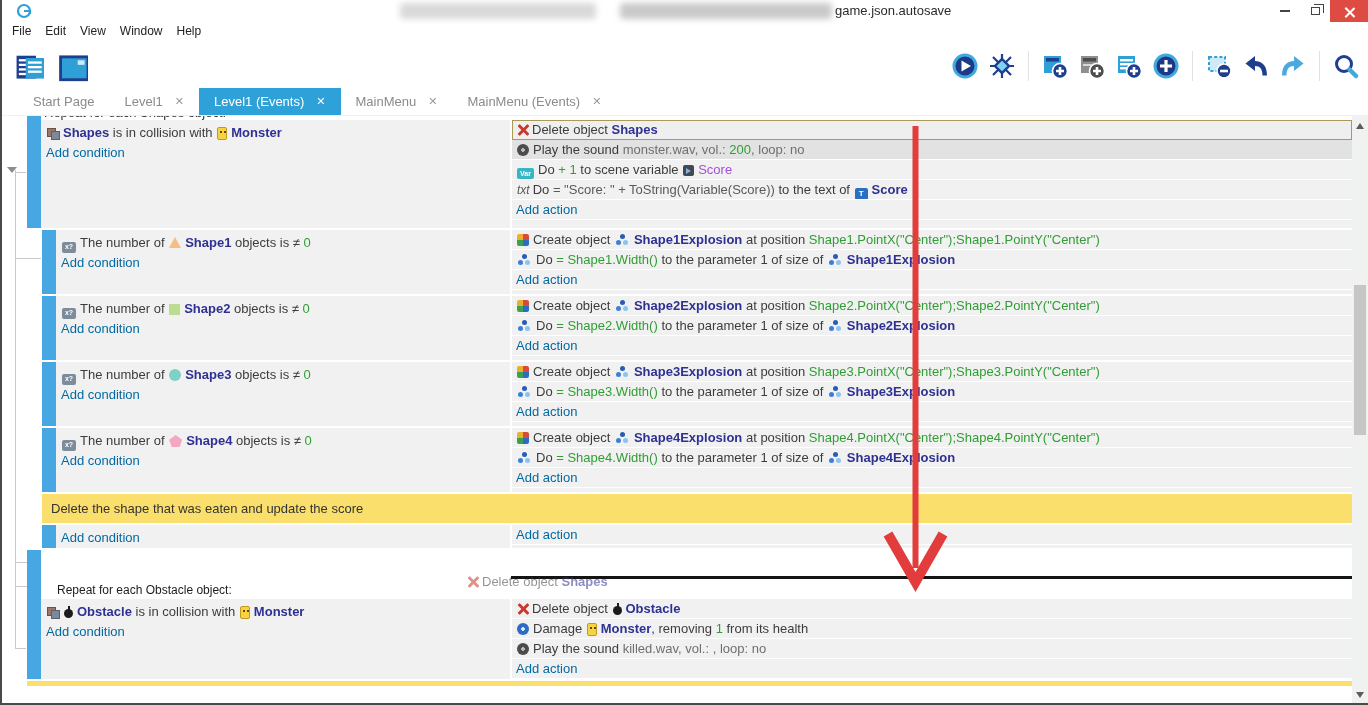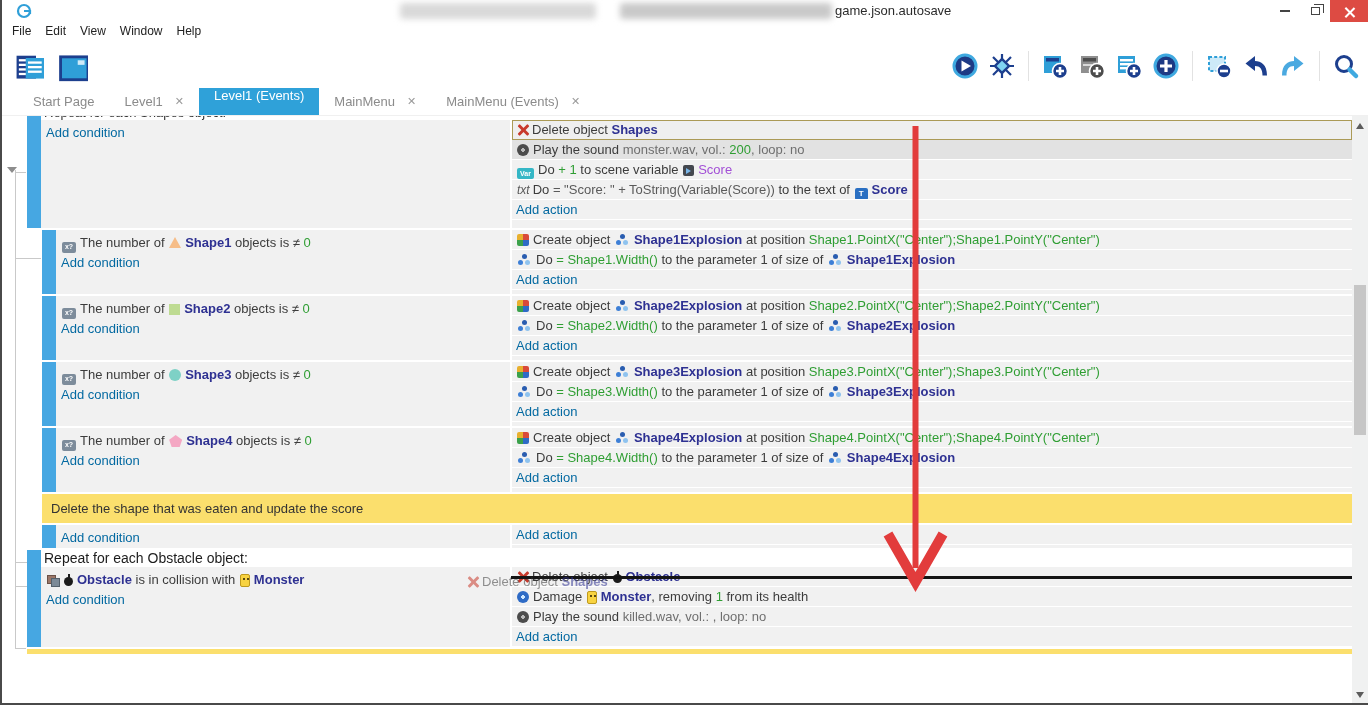--- a/index.html
+++ b/index.html
@@ -32,32 +32,32 @@
   .toolbar { height:44px; display:flex; align-items:center; justify-content:space-between; background:#fff; padding:0 6px; }
   .tb-left { display:flex; gap:12px; align-items:center; margin-left:4px; }
   .tb-right { display:flex; gap:9px; align-items:center; margin-right:2px; }
   .tb-icon { width:28px; height:28px; display:inline-block; }
   .tb-icon.big { width:32px; height:32px; }
   .tb-sep { width:1px; height:30px; background:#e2e2e2; margin:0 3px; }
   
   .tabbar { height:28px; display:flex; align-items:stretch; background:#fff; font-size:13px; color:#8b8b8b; padding-left:16px; border-bottom:1px solid #f0f0f0; }
   .tab { display:flex; align-items:center; gap:12px; padding:0 15px; white-space:nowrap; }
   .tab .x { font-size:11px; color:#9a9a9a; position:relative; top:0px; }
-  .tab.active { background:#2fa1d9; color:#fff;flex-direction:column; }
+  .tab.active { background:#2fa1d9; color:#fff; }
   .tab.active .x { color:#fff; }
   
   #events { position:relative; height:589px; background:#fff; overflow:hidden; }
   #events-list { position:absolute; left:0; top:0; right:0; }
   .clip-header { height:4px; overflow:hidden; }
   .clip-header span { display:block; margin-top:-11px; font-size:13px; color:#333; padding-left:3px; }
   .ev-block { margin:0 16px 2px 25px; display:flex; }
   .ev-block.ind1 { margin-left:40px; }
   .ev-bar { width:14px; background:#46a7e2; flex:none; }
   .ev-inner { flex:1; display:flex; flex-direction:column; min-width:0; }
-  .ev-header { font-size:14px; color:#1c1c1c; line-height:17px; background:#fff; padding-left:3px; }
+  .ev-header { font-size:12px; color:#1c1c1c; line-height:17px; background:#fff; padding-left:16px;margin-top:32px; }
   .ev-body { display:flex; flex:1; }
   .cond-cell { background:#f1f1f1; margin-right:2px; padding:3px 0 0 5px; flex:none; }
   .ind0 .cond-cell { width:469px; }
   .ind1 .cond-cell { width:454px; }
   .acts-cell { flex:1; background:#f1f1f1; display:flex; flex-direction:column; min-width:0; }
   .row { font-size:13px; line-height:20px; height:20px; white-space:nowrap; overflow:hidden; }
   .acts-cell .row { border-bottom:1px solid #fff; padding-left:4px; }
   .acts-cell .row.sel { outline:1px solid #ab9a56; outline-offset:-1px; background:#efefef; }
   .acts-cell .row.shade { background:#e2e2e2; }
   .add { color:#0369a1; }
@@ -248,20 +248,21 @@
 
   <div id="events-list">
       <div class="ev-block ind0">
         <div class="ev-bar"></div>
         <div class="ev-inner">
           <div class="clip-header">
             <span>Repeat for each Shapes object:</span>
           </div>
           <div class="ev-body" style="min-height: 108px;">
             <div class="cond-cell">
+              <div class="row"><span class="ic ic-collision"></span><span class="t-obj">Shapes</span><span class="t-plain"> is in collision with </span><span class="ic ic-monster"></span><span class="t-obj">Monster</span></div>
               <div class="row add">Add condition</div>
             </div>
             <div class="acts-cell">
               <div class="row sel"><span class="ic ic-delete"></span><span class="t-plain">Delete object </span><span class="t-obj">Shapes</span></div>
               <div class="row shade"><span class="ic ic-sound"></span><span class="t-plain">Play the sound </span><span class="t-param">monster.wav, vol.: </span><span class="t-expr">200</span><span class="t-param">, loop: no</span></div>
               <div class="row"><span class="ic ic-var">Var</span><span class="t-plain">Do </span><span class="t-expr">+ 1</span><span class="t-plain"> to scene variable </span><span class="ic ic-scenevar"></span><span class="t-purple">Score</span></div>
               <div class="row"><span class="ic ic-txt">txt</span><span class="t-plain">Do </span><span class="t-mexpr">= "Score: " + ToString(Variable(Score))</span><span class="t-plain"> to the text of </span><span class="ic ic-textobj">T</span><span class="t-obj">Score</span></div>
               <div class="row add">Add action</div>
             </div>
           </div>

